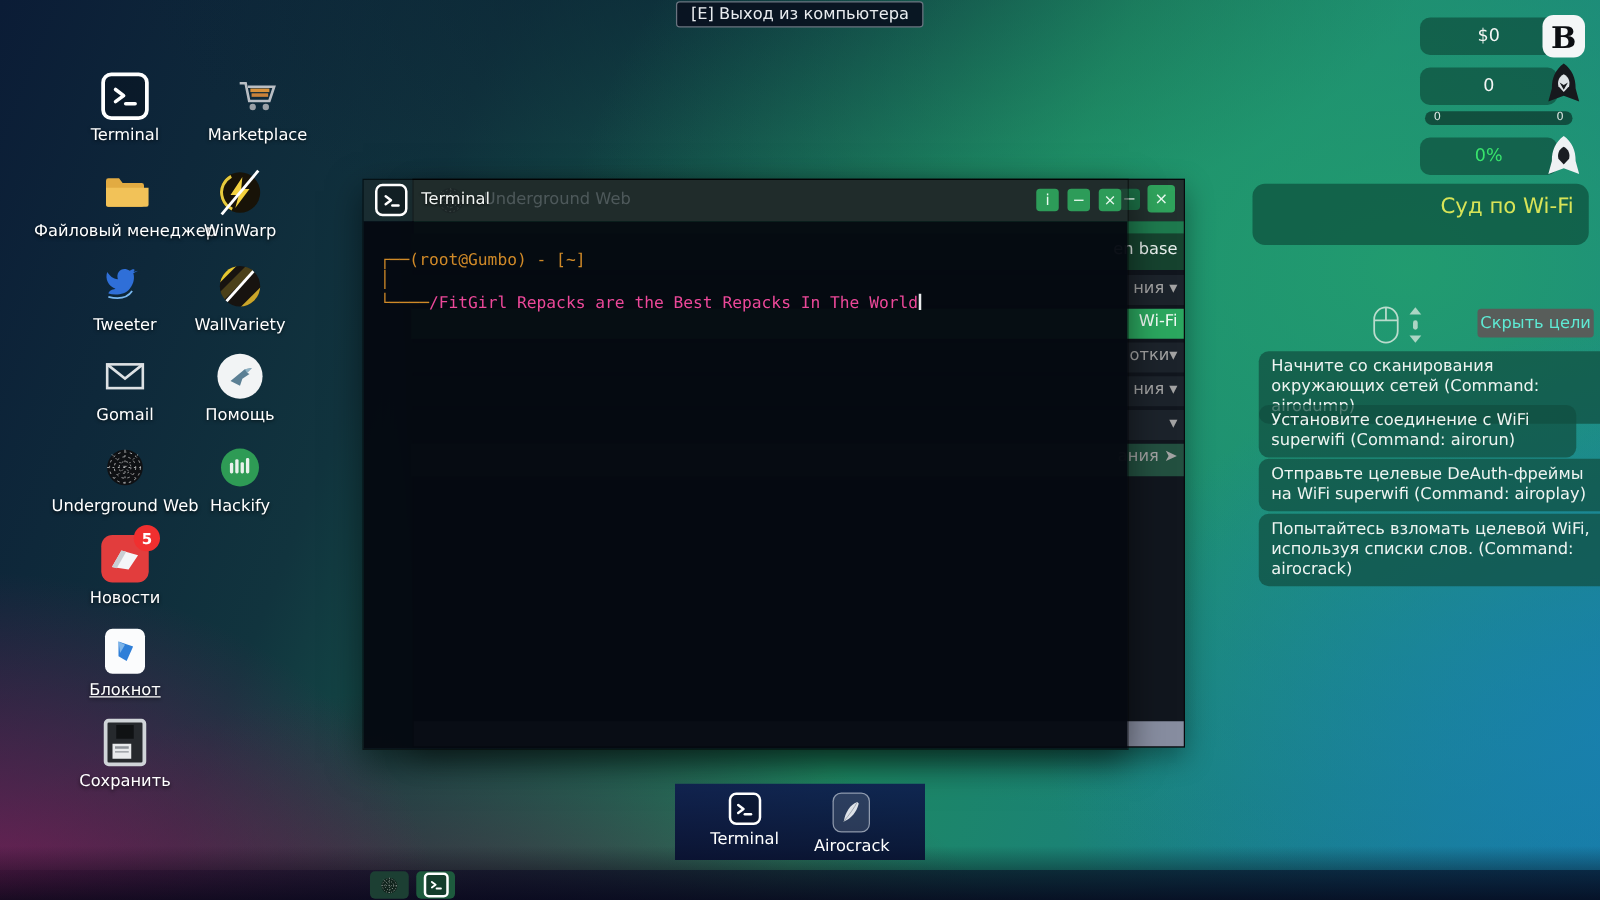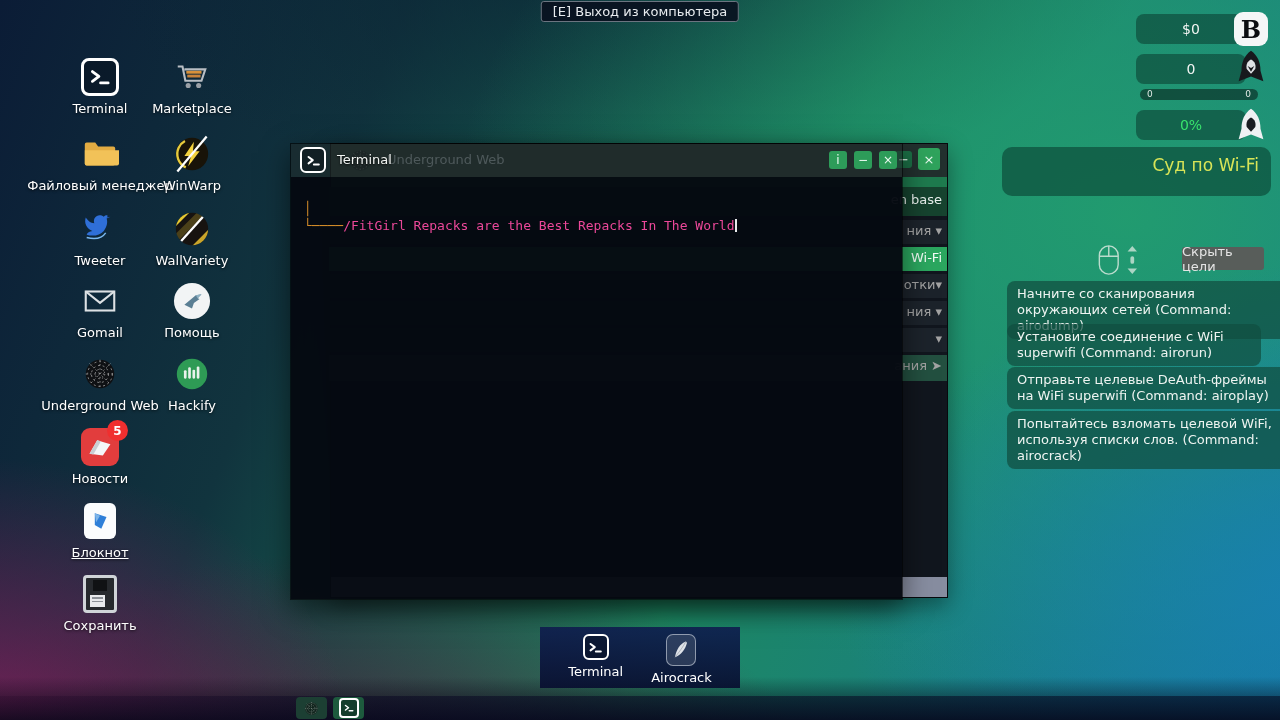--- a/index.html
+++ b/index.html
@@ -93,22 +93,22 @@
 
   
   .mission-card {
     position:absolute; left:1002px; top:147px; width:269px; z-index:4;
     background:rgba(14,84,64,0.78); border-radius:10px; padding:8px 12px 12px;
   }
   .mission-title { font-size:17px; color:#d8e457; text-align:right; margin-bottom:9px; }
   .mission-desc { font-size:13px; line-height:17px; color:#f2f6f4; text-align:right; }
   .hint-icons { position:absolute; left:1096px; top:244px; z-index:4; opacity:0.85; }
   .hide-btn {
-    position:absolute; left:1182px; top:247px; width:82px; height:23px; z-index:4;
-    background:#585d5a; border-radius:3px; color:#e5e5e5; font-size:13px;
+    position:absolute; left:1182px; top:247px; width:93px; height:23px; z-index:4;
+    background:#585d5a; border-radius:3px; color:#5eead4; font-size:13px;
     display:flex; align-items:center; justify-content:center; cursor:pointer;
   }
   .objective {
     position:absolute; left:987px; z-index:4; background:rgba(16,78,64,0.72);
     border-radius:8px; padding:5px 10px; font-size:13px; line-height:16px; color:#eef4f1;margin-left:20px;
   }
 
   
   .dock {
     position:absolute; left:540px; top:627px; width:200px; height:61px; z-index:4;
@@ -140,21 +140,21 @@
     <div class="termglyph">
         <svg width="26" height="26" viewBox="0 0 24 24">
           <path d="M5 7l6 4.5L5 16" stroke="#fff" stroke-width="2.6" fill="none" stroke-linecap="round" stroke-linejoin="round"></path>
           <path d="M12.5 17.5h7" stroke="#fff" stroke-width="2.6" stroke-linecap="round"></path>
         </svg>
       </div>
   </div>
   <div class="lbl">Terminal</div>
 </div>
 
-<div class="dicon" style="left:142px; top:58px;text-align:center;">
+<div class="dicon" style="left:156px; top:58px;text-align:center;">
   <div class="iconbox">
     <svg width="40" height="40" viewBox="0 0 40 40">
         <path d="M5 9h5l3 15h17l4-12H12" fill="none" stroke="#b9bec4" stroke-width="2.2"></path>
         <rect x="14" y="13.5" width="16" height="3" fill="#d8913a"></rect>
         <rect x="15" y="17.5" width="14" height="3" fill="#c8823a"></rect>
         <circle cx="16" cy="29" r="2.7" fill="#9aa0a6"></circle>
         <circle cx="27" cy="29" r="2.7" fill="#9aa0a6"></circle>
       </svg>
   </div>
   <div class="lbl">Marketplace</div>
@@ -353,20 +353,21 @@
             <path d="M12.5 17.5h7" stroke="#fff" stroke-width="2.8" stroke-linecap="round"></path>
           </svg>
         </div>
     </div>
     <div class="term-title">Terminal</div>
     <div class="term-btn" style="left:538px;">i</div>
     <div class="term-btn" style="left:563px;">−</div>
     <div class="term-btn" style="left:588px;">×</div>
   </div>
   <div class="term-body">
+    <div><span class="p-orange">┌──(root@Gumbo) - [~]</span></div>
     <div><span class="p-orange">│</span></div>
     <div><span class="p-orange">└────</span><span class="p-cmd">/FitGirl Repacks are the Best Repacks In The World</span><span class="cursor"></span></div>
   </div>
 </div>
 
 <div class="pill" style="left:1136px; top:14px;">
     <span>$0</span>
   </div>
 <div class="hud-icon" style="left:1234px; top:12px;">
     <div class="b-logo">B</div>

